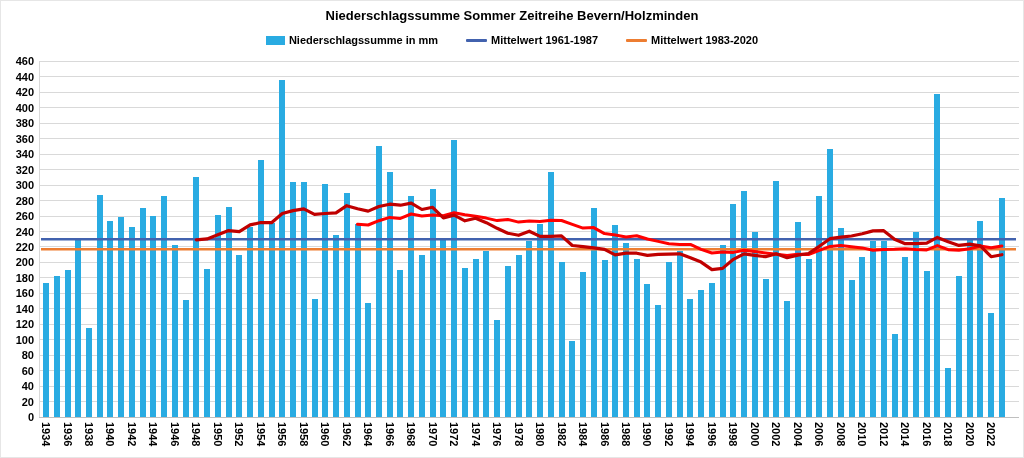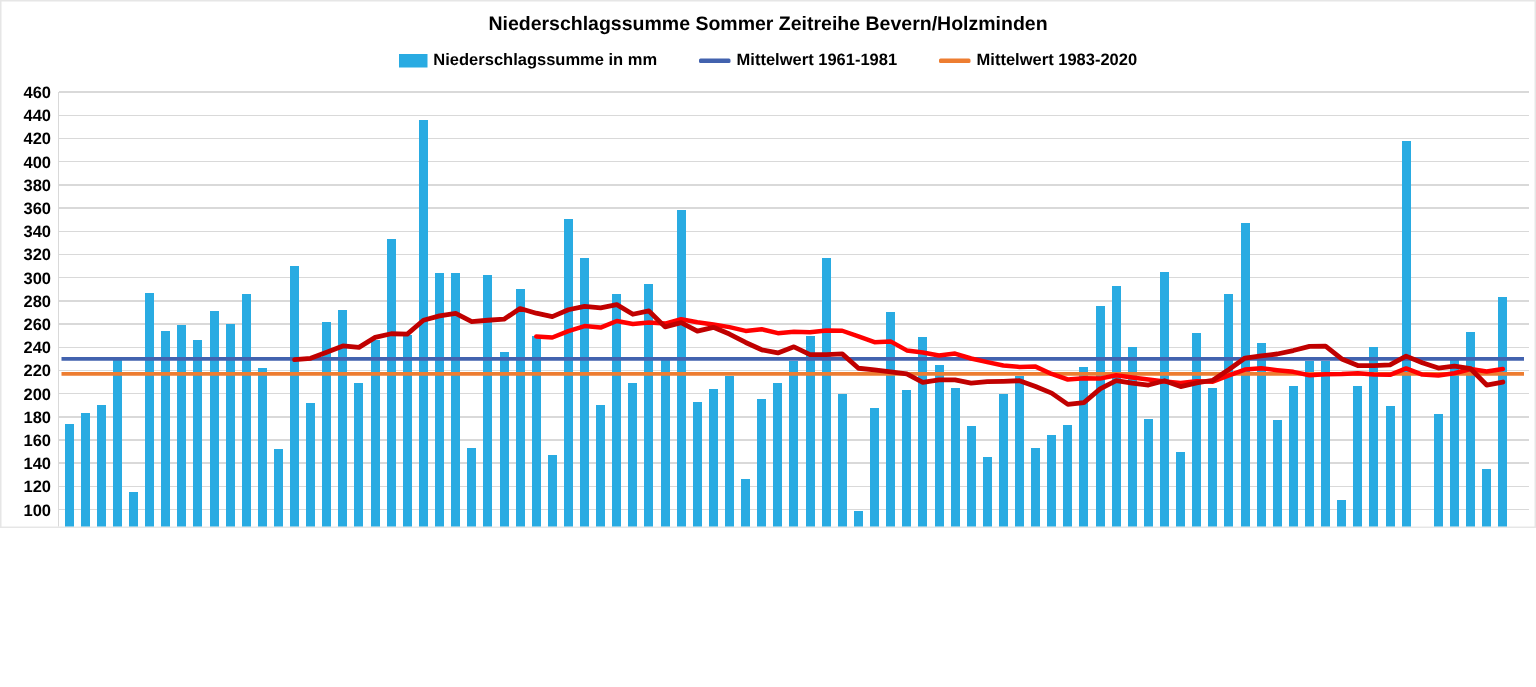--- a/index.html
+++ b/index.html
@@ -1,19 +1,19 @@
 <!DOCTYPE html>
 <html><head>
 <meta charset="utf-8">
 <style>
   html, body { margin: 0; padding: 0; background: #ffffff; }
   .figure {
     position: relative;
     width: 1024px;
-    height: 352px;
+    height: 458px;
     background: #ffffff;
     border: 1px solid #e6e6e6;
     box-sizing: border-box;
     font-family: "Liberation Sans", sans-serif;
     overflow: hidden;
   }
   .chart-title {
     position: absolute;
     top: 7px;
     left: 0;
@@ -51,21 +51,21 @@
 
 <div class="figure">
   <div class="chart-title">Niederschlagssumme Sommer Zeitreihe Bevern/Holzminden</div>
   <div class="legend" id="legend">
       <span class="legend-item">
         <span class="swatch-bar" style="background: rgb(41, 171, 226);"></span>
         <span>Niederschlagssumme in mm</span>
       </span>
       <span class="legend-item">
         <span class="swatch-line" style="background: rgb(66, 98, 174);"></span>
-        <span>Mittelwert 1961-1981</span>
+        <span>Mittelwert 1961-1987</span>
       </span>
       <span class="legend-item">
         <span class="swatch-line" style="background: rgb(237, 125, 49);"></span>
         <span>Mittelwert 1983-2020</span>
       </span>
     </div>
   <svg id="chart-svg" width="1024" height="458" viewBox="0 0 1024 458">
       <g shape-rendering="crispEdges">
         <line x1="38" x2="1018" y1="416.0" y2="416.0" stroke="#bfbfbf" stroke-width="1"></line>
         <line x1="38" x2="1018" y1="400.5" y2="400.5" stroke="#d9d9d9" stroke-width="1"></line>

